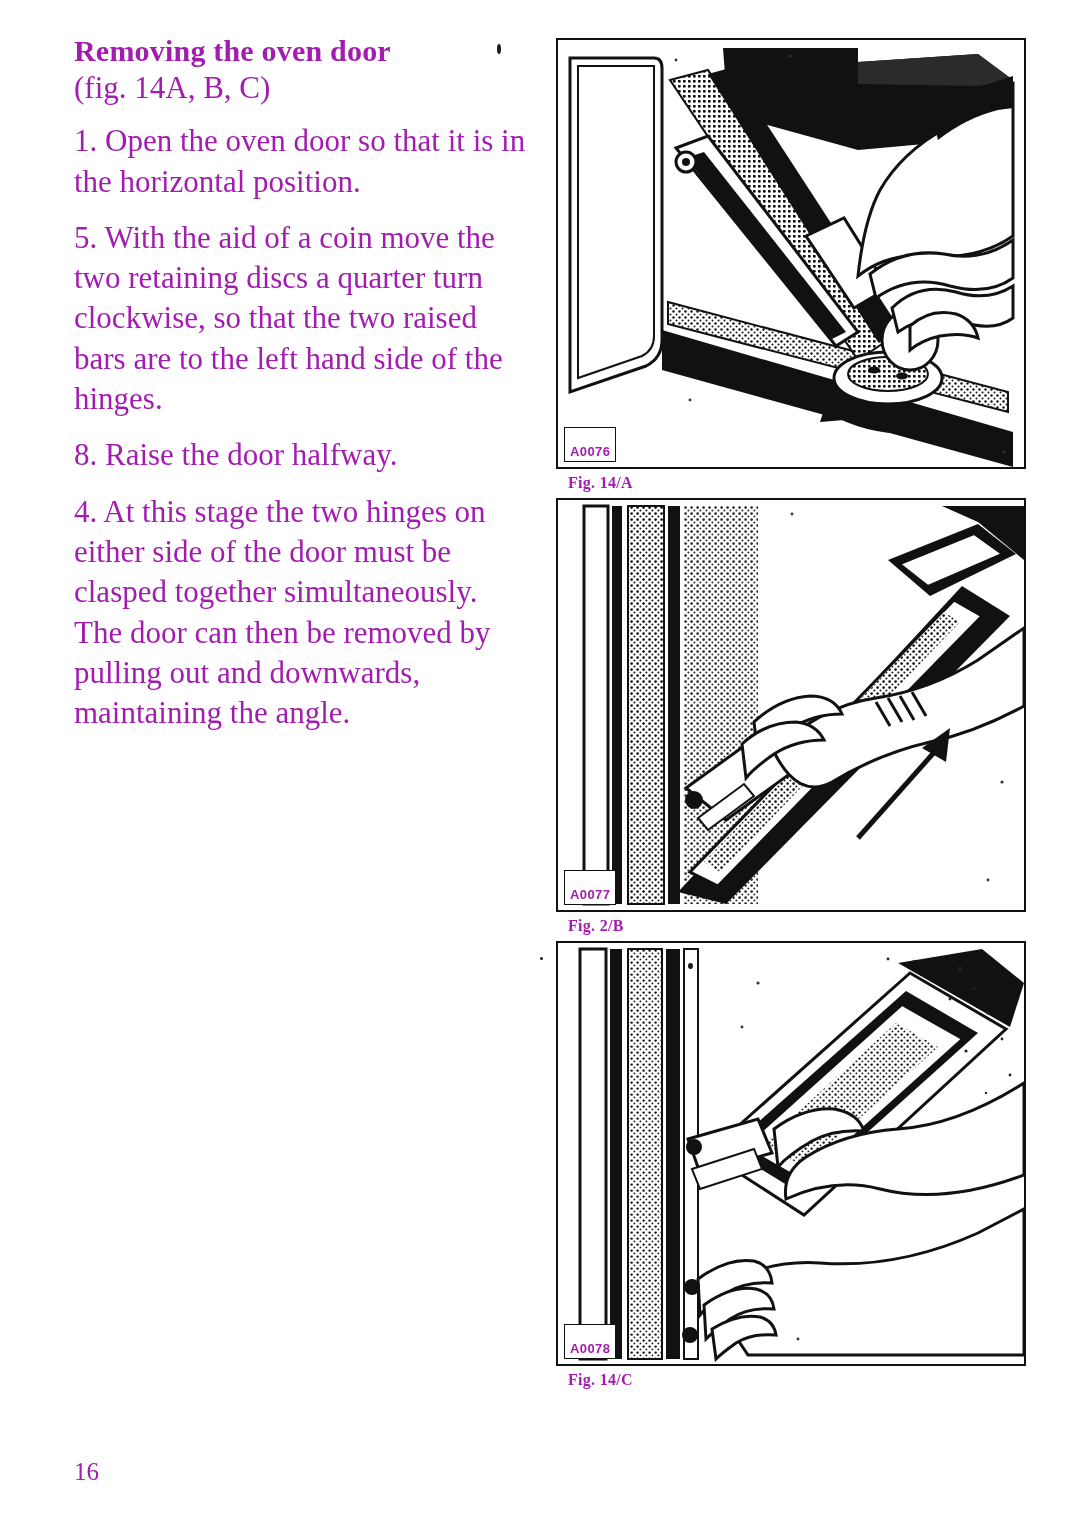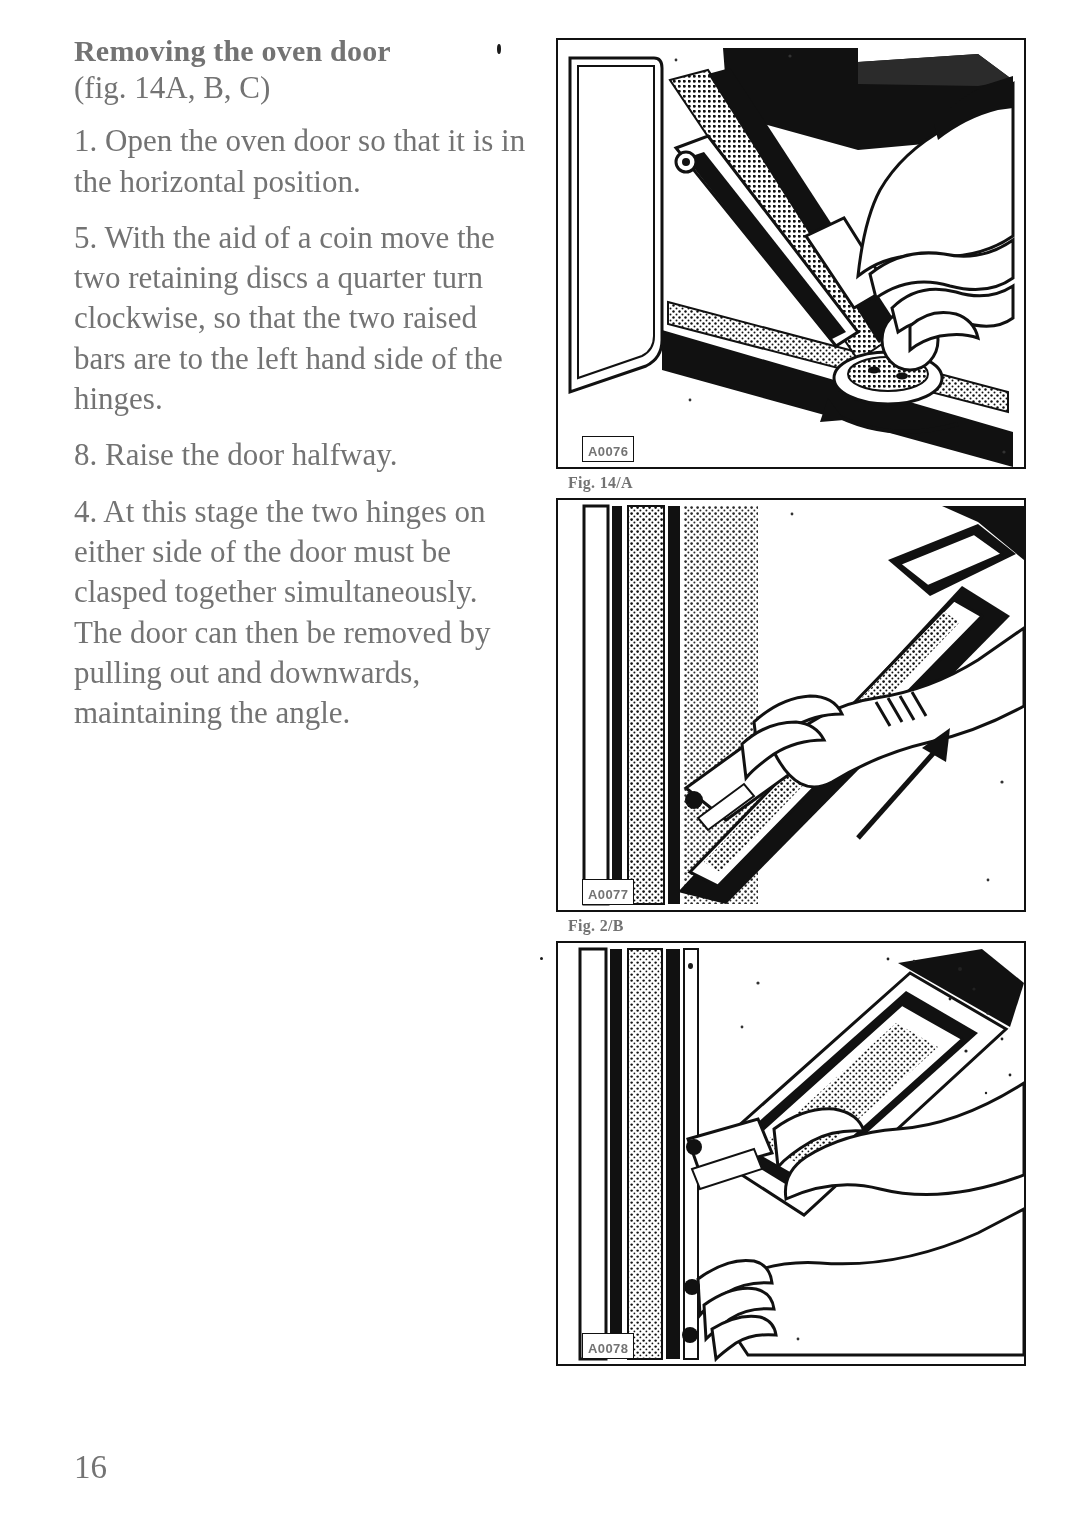--- a/index.html
+++ b/index.html
@@ -6,21 +6,21 @@
     margin: 0;
     padding: 0;
     background: #ffffff;
   }
   .page {
     position: relative;
     width: 1080px;
     height: 1526px;
     background: #ffffff;
     font-family: "Liberation Serif", serif;
-    color: #737373;
+    color: #a21caf;
     overflow: hidden;
   }
 
   
   .text-col {
     position: absolute;
     left: 74px;
     top: 34px;
     width: 455px;
   }
@@ -64,45 +64,45 @@
   .fig-b .fig-frame { height: 410px; text-decoration: underline; }
   .fig-c .fig-frame { height: 421px; }
 
   .fig-frame svg {
     display: block;
     width: 100%;
     height: 100%;
   }
   .fig-code {
     position: absolute;
-    left: 24px;
+    left: 6px;
     bottom: 5px;
     border: 1.5px solid #111;
     background: #fff;
     font-family: "Liberation Sans", sans-serif;
     font-size: 13px;
     font-weight: bold;
     letter-spacing: 0.4px;
-    padding: 8px 5px 2px 5px;
+    padding: 17px 5px 2px 5px;
     line-height: 1.05;
   }
   .fig-caption {
     margin: 5px 0 0 12px;
     font-family: "Liberation Serif", serif;
     font-weight: bold;
     font-size: 16px;
     letter-spacing: 0.3px;
   }
 
   
   .page-number {
     position: absolute;
     left: 74px;
     bottom: 40px;
-    font-size: 33px;
+    font-size: 25px;
     font-family: "Liberation Serif", serif;
   }
 
   
   .speck { position: absolute; background: #1a1a1a; border-radius: 50%; }
 </style>
 </head>
 <body>
 
 <div class="page">
@@ -289,20 +289,21 @@
             <circle cx="330" cy="16" r="1.4"></circle>
               <circle cx="356" cy="18" r="1.2"></circle>
           </g>
 
           <circle cx="200" cy="40" r="1.6" fill="#333"></circle>
           <circle cx="184" cy="84" r="1.4" fill="#333"></circle>
           <circle cx="240" cy="396" r="1.4" fill="#333"></circle>
         </svg>
         <div class="fig-code">A0078</div>
       </div>
+      <div class="fig-caption">Fig. 14/C</div>
     </div>
 
   </div>
 
   <div class="page-number">16</div>
 
   <div class="speck" style="left:497px; top:44px; width:4px; height:10px;"></div>
   <div class="speck" style="left:540px; top:957px; width:3px; height:3px;"></div>
   <div class="speck" style="left:688px; top:963px; width:5px; height:6px;"></div>
 

